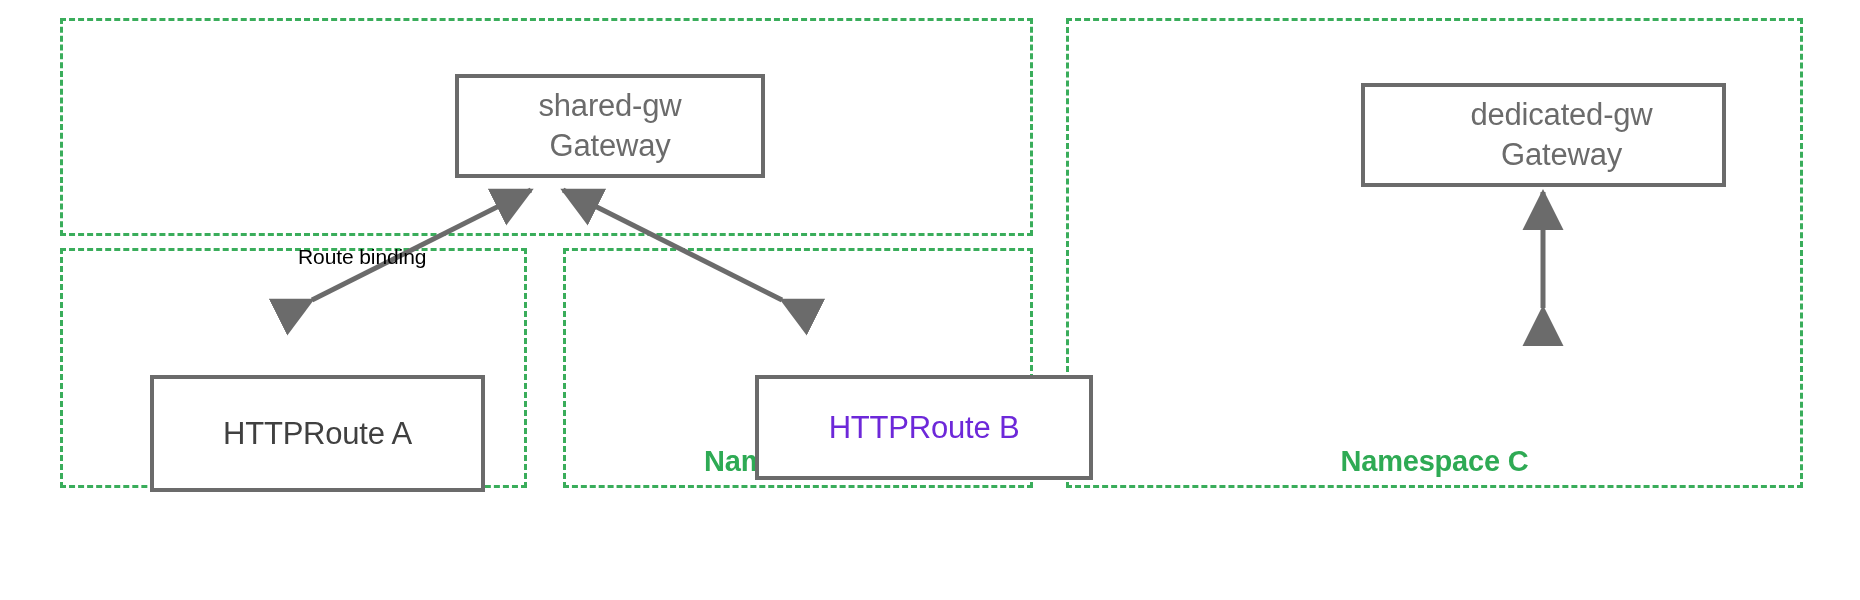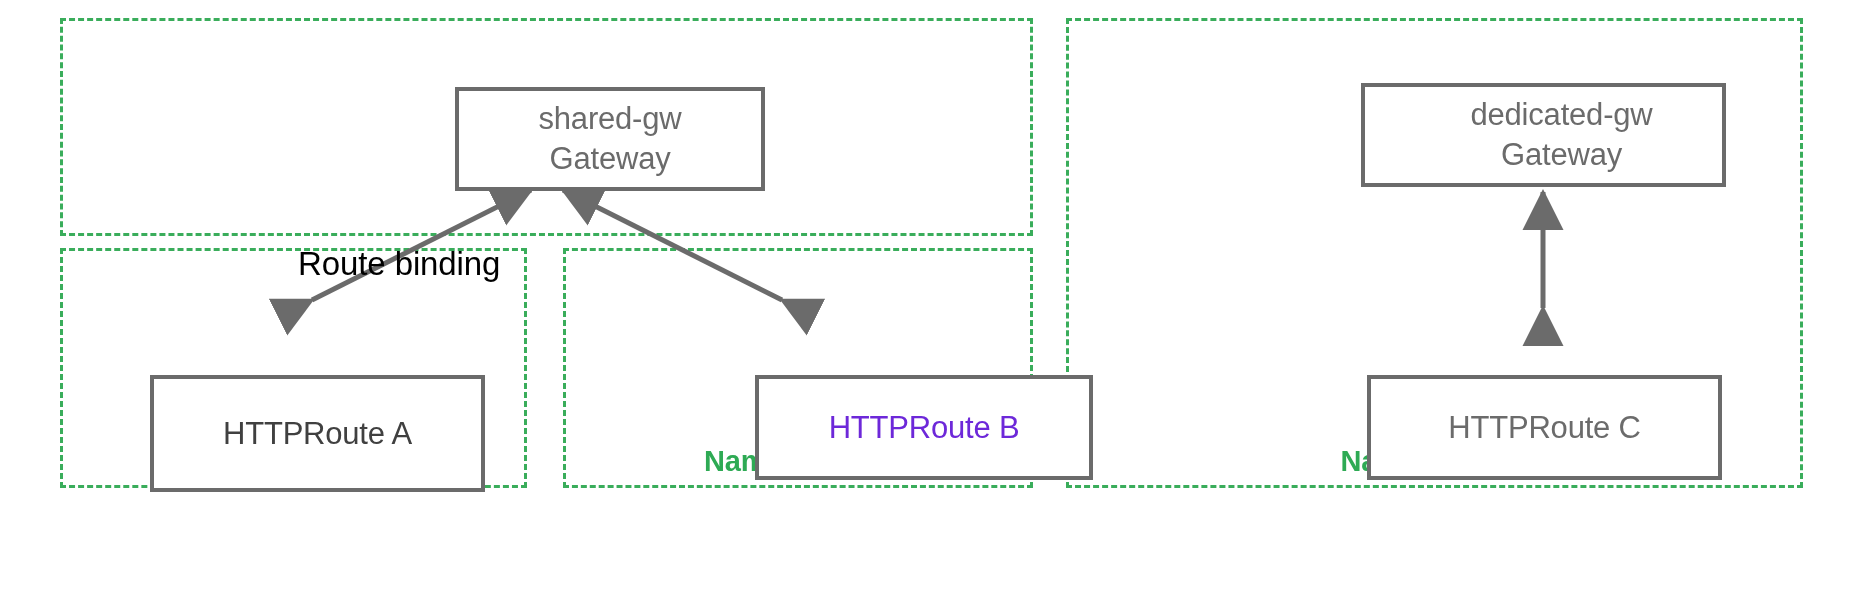--- a/index.html
+++ b/index.html
@@ -62,21 +62,21 @@
     line-height: 1.28;
     text-align: center;
     white-space: pre-line;
     letter-spacing: -0.2px;
   }
 
   
   .edge-label {
     position: absolute;
     color: #000000;
-    font-size: 33px;
+    font-size: 21px;
     white-space: nowrap;
     letter-spacing: -0.1px;
   }
 
   
   #arrows {
     position: absolute;
     left: 0;
     top: 0;
     width: 1860px;
@@ -114,27 +114,26 @@
     <line x1="1543" y1="308" x2="1543" y2="192" stroke="#6b6b6b" stroke-width="5" marker-start="url(#ahead)" marker-end="url(#ahead)"></line>
   </svg>
 
 
   <div class="ns-title-bottom" style="left: 60px; top: 445px; width: 467px; color: rgb(46, 170, 84);">Namespace A</div>
 
   <div class="ns-title-bottom" style="left: 563px; top: 445px; width: 470px; color: rgb(46, 170, 84);">Namespace B</div>
 
   <div class="ns-title-bottom" style="left: 1066px; top: 445px; width: 737px; color: rgb(46, 170, 84);">Namespace C</div>
 
-  <div class="res-box" style="left: 455px; top: 87px; width: 310px; height: 104px; border-color: rgb(107, 107, 107); color: rgb(107, 107, 107);">shared-gw
+  <div class="res-box" style="left: 455px; top: 74px; width: 310px; height: 104px; border-color: rgb(107, 107, 107); color: rgb(107, 107, 107);">shared-gw
 Gateway</div>
 
   <div class="res-box" style="left: 1361px; top: 83px; width: 365px; height: 104px; border-color: rgb(107, 107, 107); color: rgb(107, 107, 107); padding-left: 36px;">dedicated-gw
 Gateway</div>
 
   <div class="res-box" style="left: 150px; top: 375px; width: 335px; height: 117px; border-color: rgb(107, 107, 107); color: #404040; text-align: right;">HTTPRoute A</div>
 
   <div class="res-box" style="left: 755px; top: 375px; width: 338px; height: 105px; border-color: rgb(107, 107, 107); color: #6d28d9;">HTTPRoute B</div>
 
-  <div class="res-box" style="left: 1367px; top: 375px; width: 355px; height: 105px; border-color: rgb(107, 107, 107); color: rgb(107, 107, 107);">HTTPRoute C</div>
 
   <div class="edge-label" style="left: 298px; top: 245px; color: rgb(0, 0, 0);">Route binding</div>
 
 </div>
 
 </body></html>

